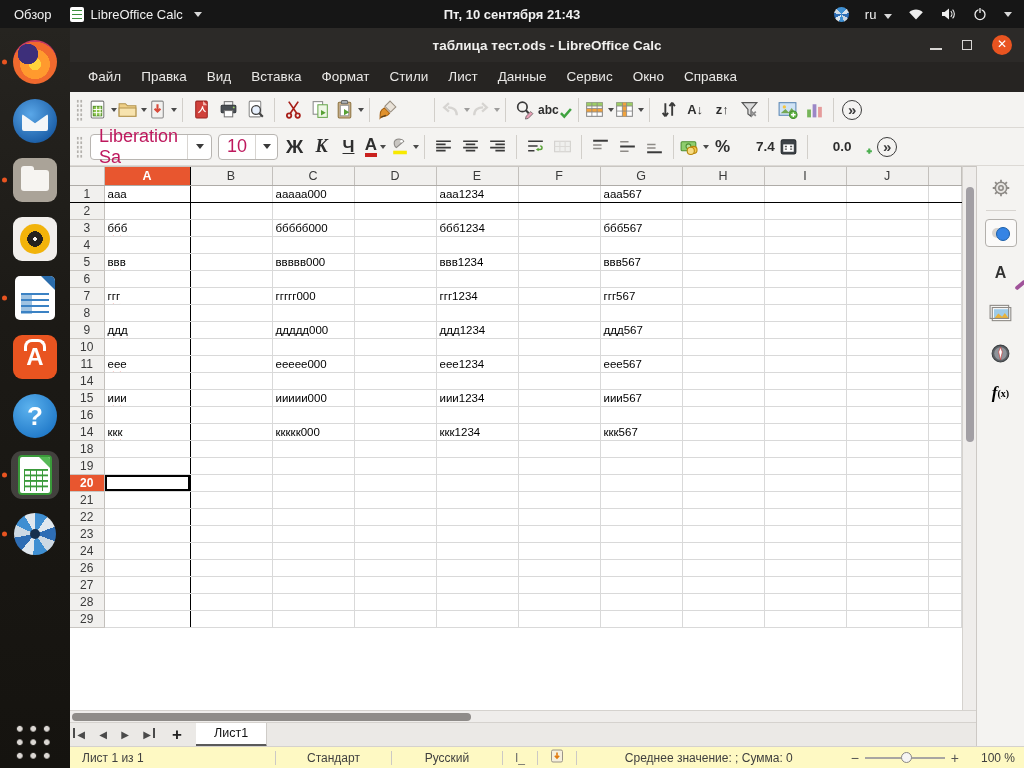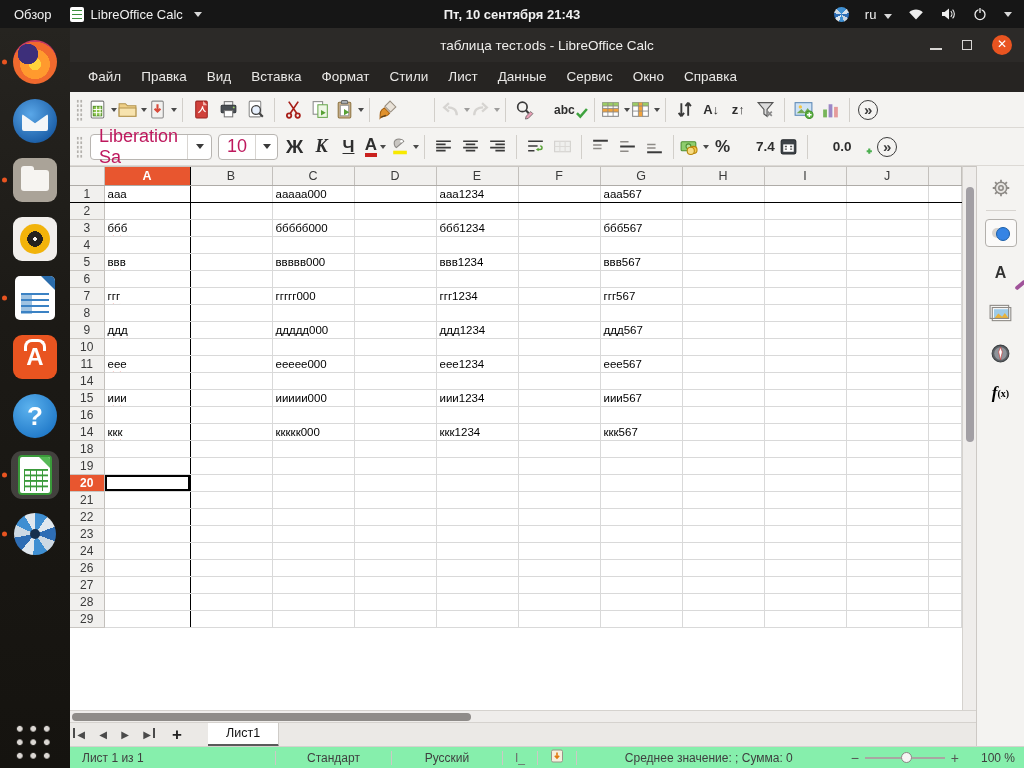--- a/index.html
+++ b/index.html
@@ -58,21 +58,21 @@
   .di-screenshot { width:42px; height:42px; border-radius:50%; position:relative;
       background:conic-gradient(#3f8fd2 0 35deg,#dfe7ee 35deg 70deg,#2e6db4 70deg 110deg,#cdd9e4 110deg 145deg,#3f8fd2 145deg 185deg,#dfe7ee 185deg 220deg,#2e6db4 220deg 260deg,#cdd9e4 260deg 295deg,#3f8fd2 295deg 330deg,#dfe7ee 330deg 360deg); }
   .di-screenshot::after { content:''; position:absolute; left:50%; top:50%; transform:translate(-50%,-50%); width:10px; height:10px; border-radius:50%; background:#17304d; }
   .di-appgrid { width:40px; height:40px;
       background:radial-gradient(circle,#dcd8d4 2.6px,transparent 3.1px) -2px -2px/13.5px 13.5px; }
   #dock .spacer { flex:1 1 auto; }
 
   
   #window { position:absolute; left:70px; top:28px; width:954px; height:740px; display:flex; flex-direction:column; background:#f4f3f1; }
   #titlebar { height:34px; background:#2c2a28; position:relative; display:flex; align-items:center; flex:0 0 auto; }
-  #titlebar .title { position:absolute; left:50%; transform:translateX(-50%); color:#f0efed; font-size:13.5px; font-weight:400; }
+  #titlebar .title { position:absolute; left:50%; transform:translateX(-50%); color:#f0efed; font-size:13.5px; font-weight:700; }
   .winbtns { margin-left:auto; display:flex; align-items:center; gap:20px; padding-right:12px; }
   .wb-min { width:12px; height:2px; background:#d8d6d4; margin-top:8px; }
   .wb-max { width:10px; height:10px; border:1.5px solid #d8d6d4; }
   .wb-close { width:20px; height:20px; border-radius:50%; background:#e95420; color:#fff; font-size:12px; line-height:19px; text-align:center; }
   #menubar { height:30px; background:#262422; display:flex; align-items:center; padding-left:8px; flex:0 0 auto; }
   #menubar .mitem { color:#e9e8e6; font-size:13.5px; padding:0 10px; line-height:30px; }
 
   
   .toolbar { background:#f4f3f1; border-bottom:1px solid #dcd9d5; display:flex; align-items:center; padding:0 4px; flex:0 0 auto; }
   #toolbar1 { height:36px; } #toolbar2 { height:38px; }
@@ -84,21 +84,21 @@
   .tbtn.disabled { opacity:.5; }
   .tbtn .dd { width:0; height:0; border-left:3.5px solid transparent; border-right:3.5px solid transparent; border-top:4.5px solid #4a4a4a; margin-left:2px; }
   .glyph { font-weight:bold; color:#2e2e2e; }
   .g-bold { font-size:19px; font-weight:800; }
   .g-italic { font-size:18px; font-style:italic; font-family:"Liberation Serif",serif; font-weight:700; }
   .g-underline { font-size:17px; text-decoration:underline; font-weight:700; }
   .g-fontcolor { font-size:17px; font-weight:800; border-bottom:4px solid #c9211e; line-height:16px; }
   .g-sort { font-size:13px; font-weight:700; }
   .g-num { font-size:13.5px; font-weight:800;margin-left:20px; }
   .g-pct { font-size:17px; font-weight:800; }
-  .g-abc { font-size:12px; font-weight:800; margin-right:-8px;margin-left:16px; }
+  .g-abc { font-size:12px; font-weight:800; margin-right:-8px; }
   .g-ovf { font-size:15px; font-weight:700; color:#3c3c3c; border:1.4px solid #3c3c3c; border-radius:50%; width:20px; height:20px; line-height:17px; text-align:center; }
   .combo { height:26px; background:#fff; border:1px solid #b8b5b1; border-radius:4px; display:flex; align-items:center; margin:0 3px; }
   .combo .cval { padding:0 8px; font-size:18px; color:#be185d; flex:1; }
   .combo .cdd { width:24px; height:100%; border-left:1px solid #d8d5d1; display:flex; align-items:center; justify-content:center; }
   .combo .cdd i { width:0; height:0; border-left:4px solid transparent; border-right:4px solid transparent; border-top:5px solid #3a3a3a; }
   #fontcombo { width:122px; } #sizecombo { width:60px; }
 
   
   #formulabar { height:34px; background:#f4f3f1; display:flex; align-items:center; padding:0 6px; gap:4px; flex:0 0 auto; }
   #namebox { width:120px; height:24px; background:#fff; border:1px solid #b5b2ae; border-radius:4px; display:flex; align-items:center; }
@@ -133,36 +133,36 @@
   #hthumb { position:absolute; left:2px; top:2px; width:44%; height:8px; border-radius:4px; background:#8f8c89; }
 
   
   #tabsrow { height:24px; background:#ebe9e6; display:flex; align-items:center; flex:0 0 auto; border-top:1px solid #d5d2ce; }
   .navbtn { width:22px; text-align:center; color:#4a4a4a; font-size:10px; }
   .navbtn.first span,.navbtn.last span { position:relative; }
   .navbtn.first span::before { content:''; position:absolute; left:-4px; top:-1px; width:2px; height:10px; background:#4a4a4a; }
   .navbtn.last span::after { content:''; position:absolute; right:-4px; top:-1px; width:2px; height:10px; background:#4a4a4a; }
   .addsheet { width:26px; text-align:center; font-size:17px; font-weight:700; color:#222; margin:0 6px; }
   .sheettab { height:24px; padding:0 18px; background:#fff; display:flex; align-items:center; font-size:12.5px; color:#111;
-      border-right:1px solid #cfccc8; border-bottom:3px solid #5a5a5a;margin-left:12px; }
+      border-right:1px solid #cfccc8; border-bottom:3px solid #5a5a5a; }
 
   
   #sidebar { width:48px; background:#f4f3f1; border-left:1px solid #cdc9c5; display:flex; flex-direction:column; align-items:center; padding-top:8px; gap:12px; flex:0 0 auto; }
   .sbitem { width:32px; height:28px; display:flex; align-items:center; justify-content:center; }
   .sb-divider { width:30px; height:1px; background:#d7d4d0; margin:-4px 0; }
   .sb-box { border:1px solid #b3b0ac; background:#fbfaf9; border-radius:4px; }
   .pill { width:18px; height:10px; background:#d7d3cf; border-radius:5px; position:relative; }
   .pill::after { content:''; position:absolute; right:0; top:-1px; width:12px; height:12px; border-radius:50%; background:#3584e4; border:1px solid #1c5fa8; }
   .sb-fx { font-family:"Liberation Serif",serif; font-weight:700; }
   .sb-fx .f { font-style:italic; font-size:17px; } .sb-fx .x { font-size:10px; }
   .sb-styles { font-weight:800; font-size:16px; color:#333; position:relative; }
   .sb-styles::after { content:''; position:absolute; right:-10px; bottom:1px; width:13px; height:3.5px; background:#a0539a; transform:rotate(-40deg); border-radius:2px; }
 
   
-  #statusbar { height:22px; background:#86efac; border-top:1px solid #d5d2ce; display:flex; align-items:center; font-size:12px; color:#3f3f3f; flex:0 0 auto; }
+  #statusbar { height:22px; background:#fef9c3; border-top:1px solid #d5d2ce; display:flex; align-items:center; font-size:12px; color:#3f3f3f; flex:0 0 auto; }
   .ssep { width:1px; height:14px; background:#ccc9c5; }
   .sseg { padding:0 12px; white-space:nowrap; }
   #zoomctl { display:flex; align-items:center; gap:6px; padding:0 10px; }
   #zoomctl .line { width:80px; height:2px; background:#a9a6a2; position:relative; }
   #zoomctl .knob { position:absolute; left:45%; top:-5px; width:11px; height:11px; border-radius:50%; background:#f6f5f4; border:1px solid #8a8784; }
   .zsign { font-size:14px; color:#555; }
   .caret-d { display:inline-block; width:0; height:0; border-left:4px solid transparent; border-right:4px solid transparent; border-top:5px solid #d9d9d9; }
 </style>
 </head>
 <body>

